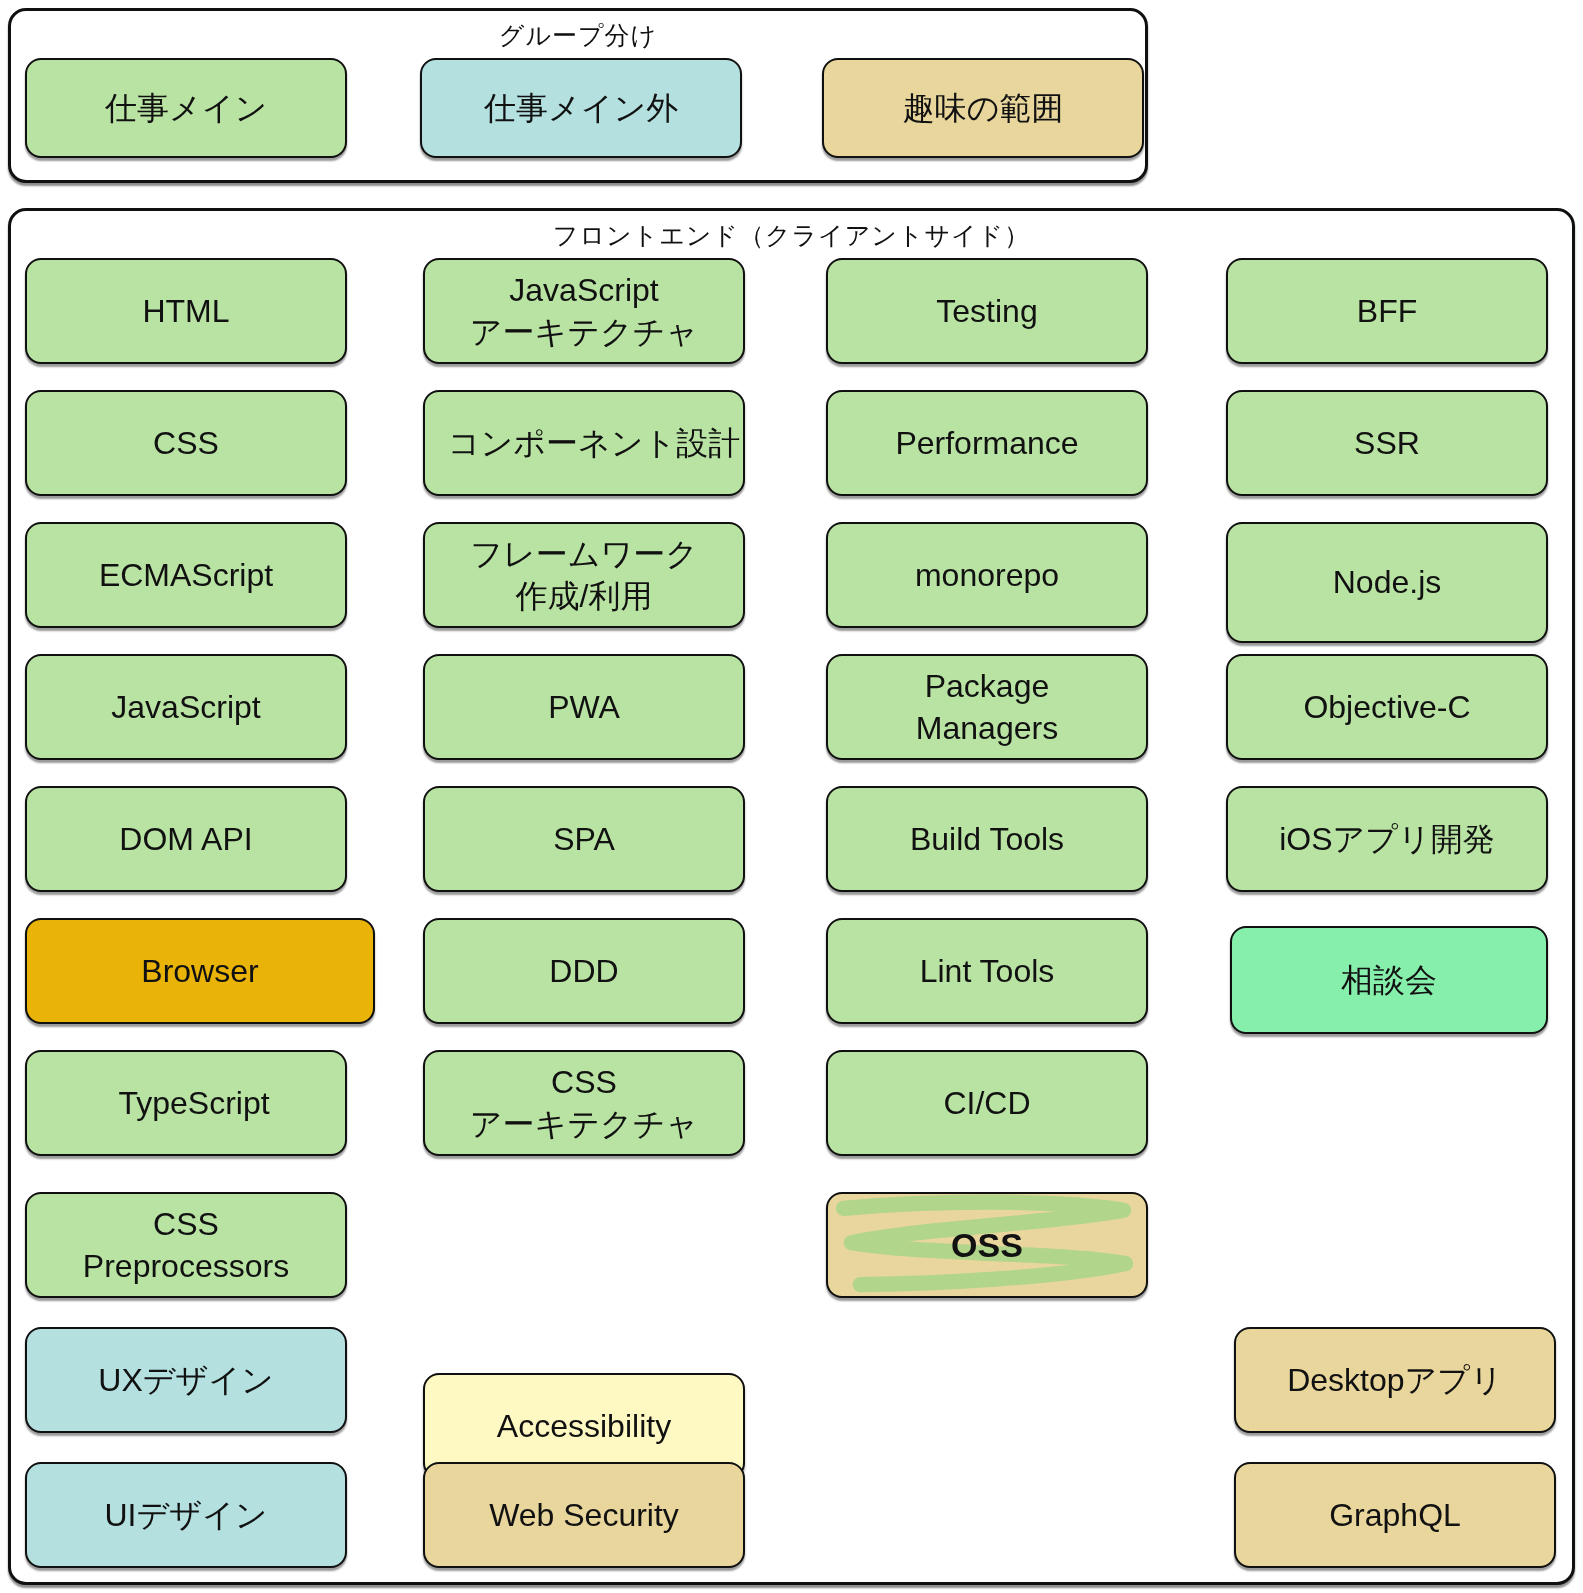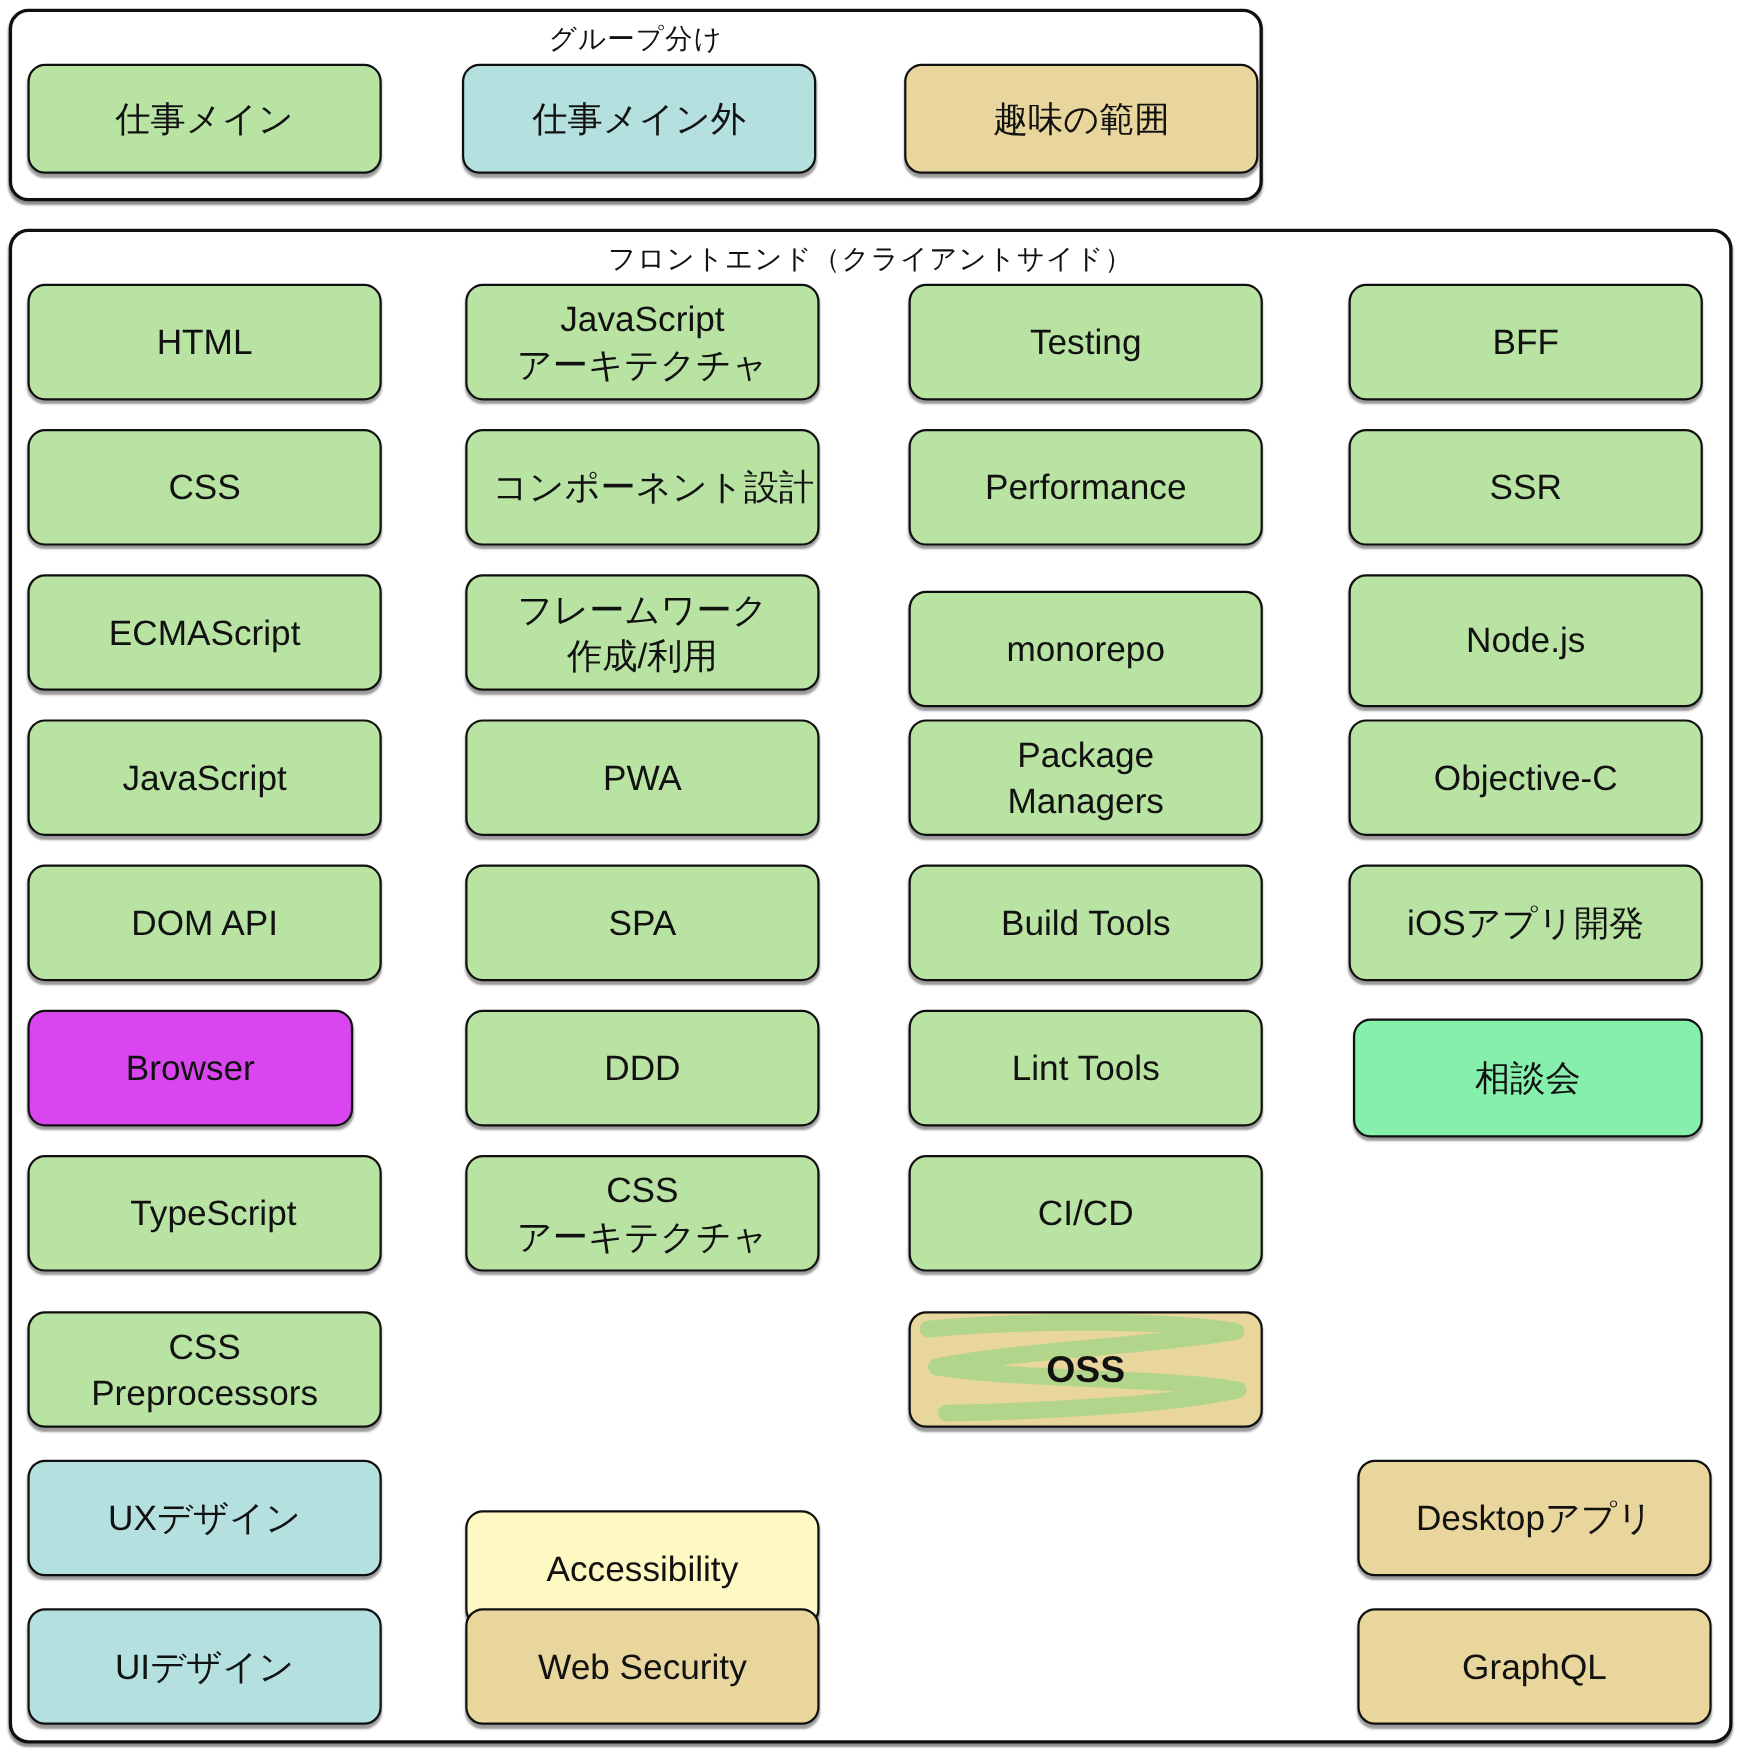--- a/index.html
+++ b/index.html
@@ -77,21 +77,21 @@
     </div>
     <div class="box" style="left: 25px; top: 522px; width: 322px; height: 106px; background: rgb(185, 227, 163);">
       <span class="box-label">ECMAScript</span>
     </div>
     <div class="box" style="left: 25px; top: 654px; width: 322px; height: 106px; background: rgb(185, 227, 163);">
       <span class="box-label">JavaScript</span>
     </div>
     <div class="box" style="left: 25px; top: 786px; width: 322px; height: 106px; background: rgb(185, 227, 163);">
       <span class="box-label">DOM API</span>
     </div>
-    <div class="box" style="left: 25px; top: 918px; width: 296px; height: 106px; background: #d946ef;">
+    <div class="box" style="left: 25px; top: 918px; width: 350px; height: 106px; background: #eab308;">
       <span class="box-label">Browser</span>
     </div>
     <div class="box" style="left: 25px; top: 1050px; width: 322px; height: 106px; background: rgb(185, 227, 163); padding-left: 16px;">
       <span class="box-label">TypeScript</span>
     </div>
     <div class="box" style="left: 25px; top: 1192px; width: 322px; height: 106px; background: rgb(185, 227, 163);">
       <span class="box-label">CSS
 Preprocessors</span>
     </div>
     <div class="box" style="left: 25px; top: 1327px; width: 322px; height: 106px; background: rgb(180, 224, 224);">
@@ -129,21 +129,21 @@
     </div>
     <div class="box" style="left: 423px; top: 1462px; width: 322px; height: 106px; background: rgb(233, 214, 156);">
       <span class="box-label">Web Security</span>
     </div>
     <div class="box" style="left: 826px; top: 258px; width: 322px; height: 106px; background: rgb(185, 227, 163);">
       <span class="box-label">Testing</span>
     </div>
     <div class="box" style="left: 826px; top: 390px; width: 322px; height: 106px; background: rgb(185, 227, 163);">
       <span class="box-label">Performance</span>
     </div>
-    <div class="box" style="left: 826px; top: 522px; width: 322px; height: 106px; background: rgb(185, 227, 163); margin-top: 15px;">
+    <div class="box" style="left: 826px; top: 522px; width: 322px; height: 106px; background: rgb(185, 227, 163);">
       <span class="box-label">monorepo</span>
     </div>
     <div class="box" style="left: 826px; top: 654px; width: 322px; height: 106px; background: rgb(185, 227, 163);">
       <span class="box-label">Package
 Managers</span>
     </div>
     <div class="box" style="left: 826px; top: 786px; width: 322px; height: 106px; background: rgb(185, 227, 163);">
       <span class="box-label">Build Tools</span>
     </div>
     <div class="box" style="left: 826px; top: 918px; width: 322px; height: 106px; background: rgb(185, 227, 163);">

